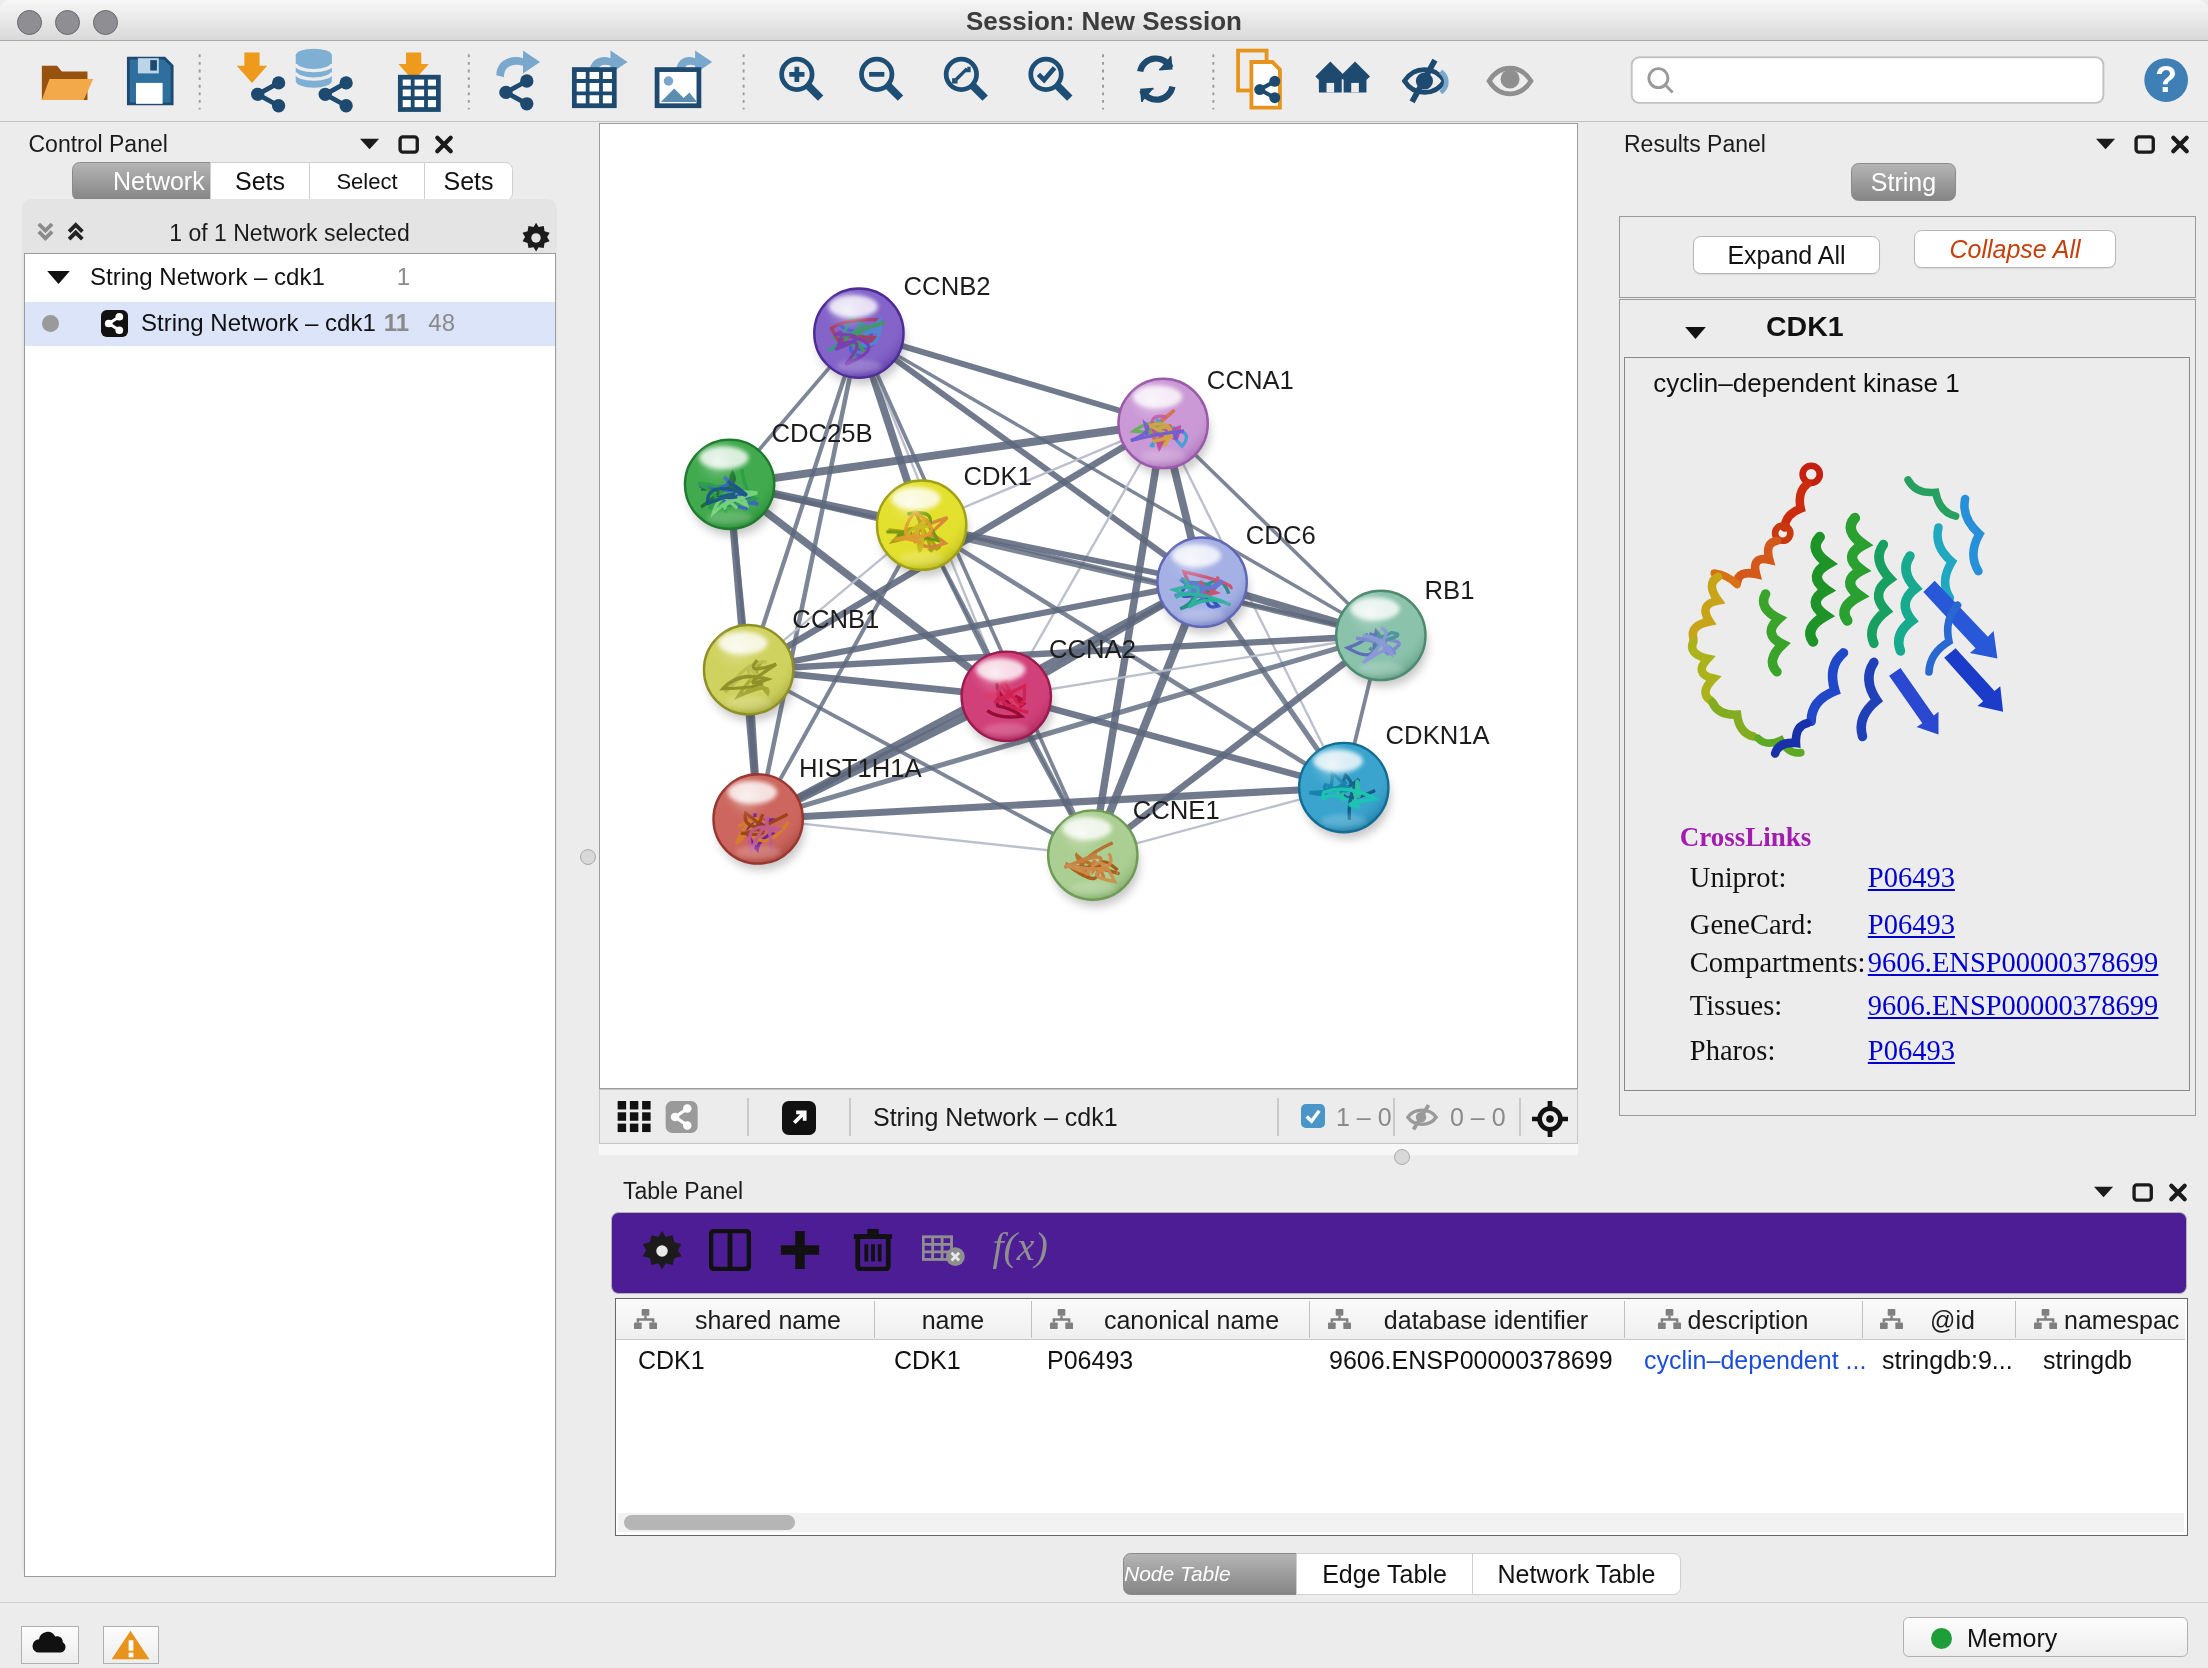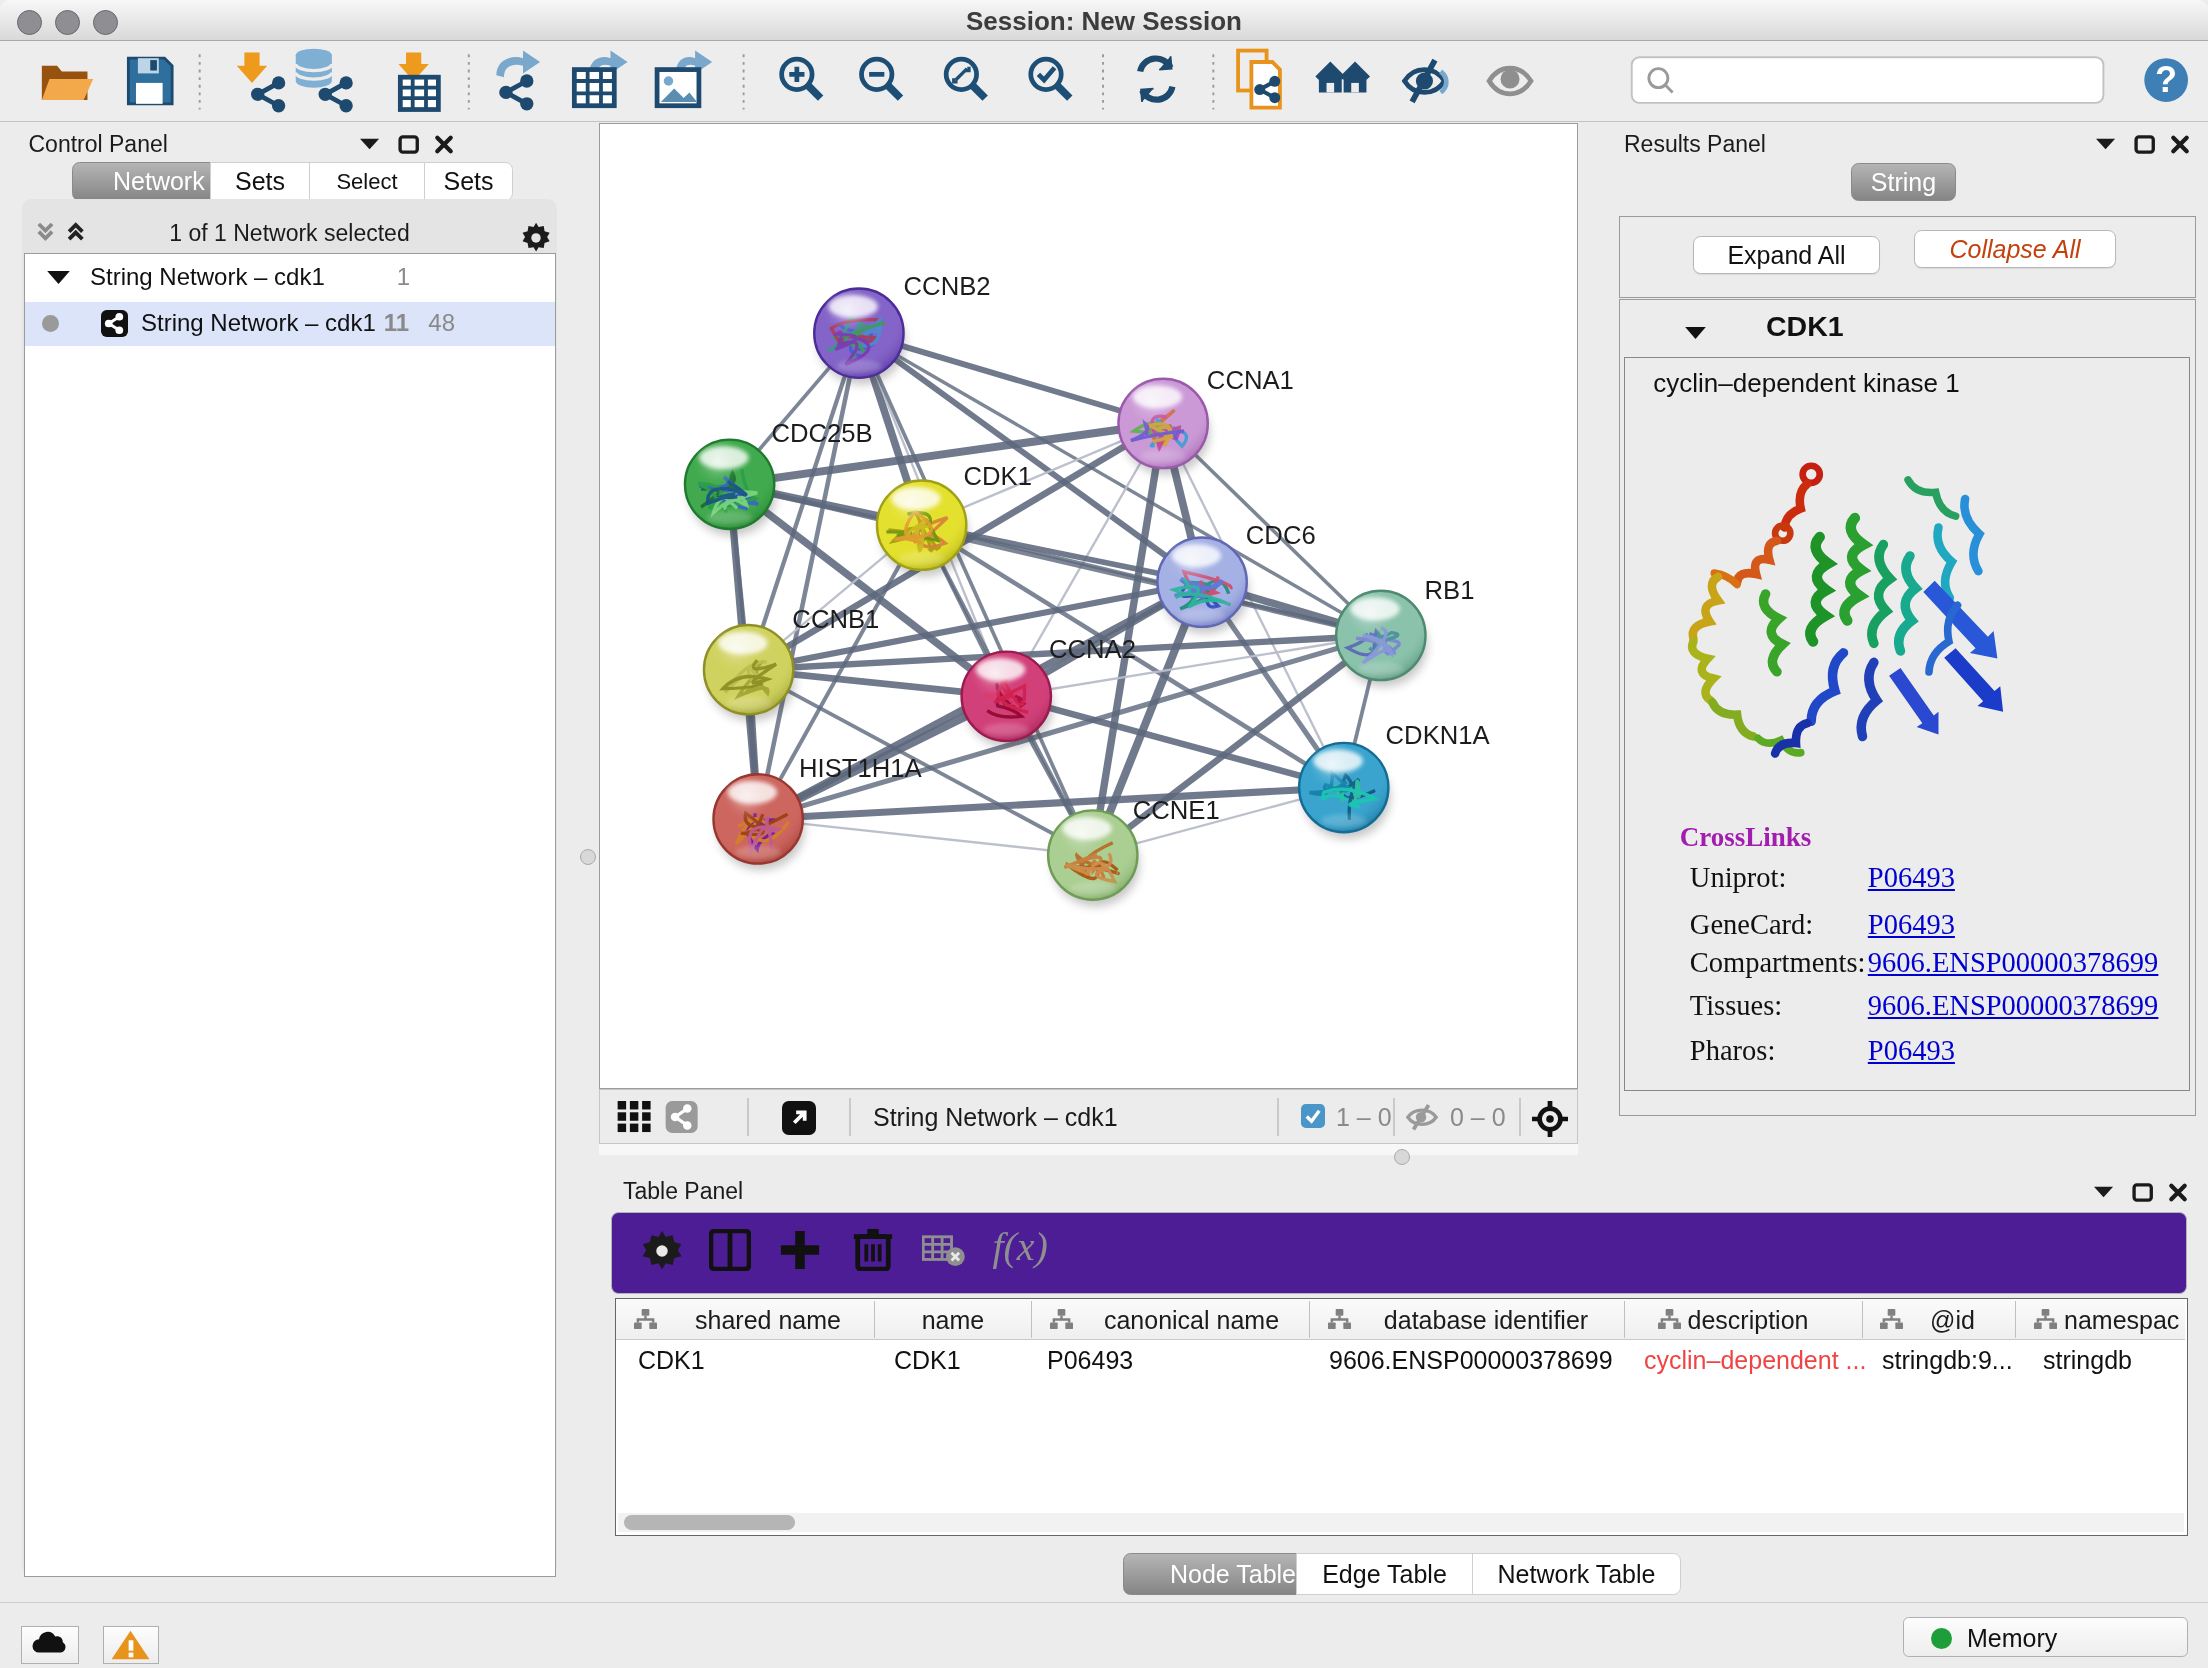--- a/index.html
+++ b/index.html
@@ -770,29 +770,29 @@
           <rect x="17" y="15" width="8" height="7" rx="1"></rect>
           <path d="M13 8 V12 M5 15 V12 H21 V15" stroke="#808080" stroke-width="2.5" fill="none"></path>
         </g>
       </svg>
   <div class="abs" style="left:1448px;top:6.7px;font-size:25px;color:#1b1b1b;">namespac</div>
 
   <div class="abs" style="left:22px;top:47px;font-size:25px;color:#111;">CDK1</div>
   <div class="abs" style="left:278px;top:47px;font-size:25px;color:#111;">CDK1</div>
   <div class="abs" style="left:431px;top:47px;font-size:25px;color:#111;">P06493</div>
   <div class="abs" style="left:713px;top:47px;font-size:25px;color:#111;">9606.ENSP00000378699</div>
-  <div class="abs" style="left:1028px;top:47px;font-size:25px;color:#ef4444;">cyclin–dependent ...</div>
+  <div class="abs" style="left:1028px;top:47px;font-size:25px;color:#1d4ed8;">cyclin–dependent ...</div>
   <div class="abs" style="left:1266px;top:47px;font-size:25px;color:#111;">stringdb:9...</div>
   <div class="abs" style="left:1427px;top:47px;font-size:25px;color:#111;">stringdb</div>
 
   <div class="abs" style="left:1.9px;top:214px;width:1566px;height:19px;background:#f2f2f2;"></div>
   <div class="abs" style="left:7.6px;top:216px;width:171px;height:15px;background:#b5b5b5;border-radius:7.6px;"></div>
  </div>
 
- <div class="abs" style="left:524px;top:381px;width:172px;height:40px;background:linear-gradient(#b5b5b5,#858585);border:1px solid #8a8a8a;border-radius:7.6px 0 0 7.6px;color:#fff;font-size:25px;text-align:right;line-height:40px;">Node Table</div>
+ <div class="abs" style="left:524px;top:381px;width:172px;height:40px;background:linear-gradient(#b5b5b5,#858585);border:1px solid #8a8a8a;border-radius:7.6px 0 0 7.6px;color:#fff;font-size:21px;text-align:left;line-height:40px;font-style:italic;">Node Table</div>
  <div class="abs" style="left:697px;top:381px;width:175px;height:40px;background:#fff;border:1px solid #cfcfcf;color:#111;font-size:25px;text-align:center;line-height:40px;">Edge Table</div>
  <div class="abs" style="left:873px;top:381px;width:207px;height:40px;background:#fff;border:1px solid #cfcfcf;border-radius:0 7.6px 7.6px 0;color:#111;font-size:25px;text-align:center;line-height:40px;">Network Table</div>
 </div>
 
 <div class="abs" style="left:0;top:1602px;width:2208px;height:67px;background:#ececec;border-top:1.9px solid #cfcfcf;">
  <div class="abs" style="left:21px;top:23px;width:56px;height:36px;background:linear-gradient(#fdfdfd,#ededed);border:1px solid #b0b0b0;">
   <svg width="56" height="36" viewBox="0 0 59 38">
         <path d="M18 27 a7 7 0 0 1 0-14 a9 9 0 0 1 17-3 a6 6 0 0 1 8 6 a6 6 0 0 1-2 11 Z" fill="#111"></path>
       </svg>
  </div>

